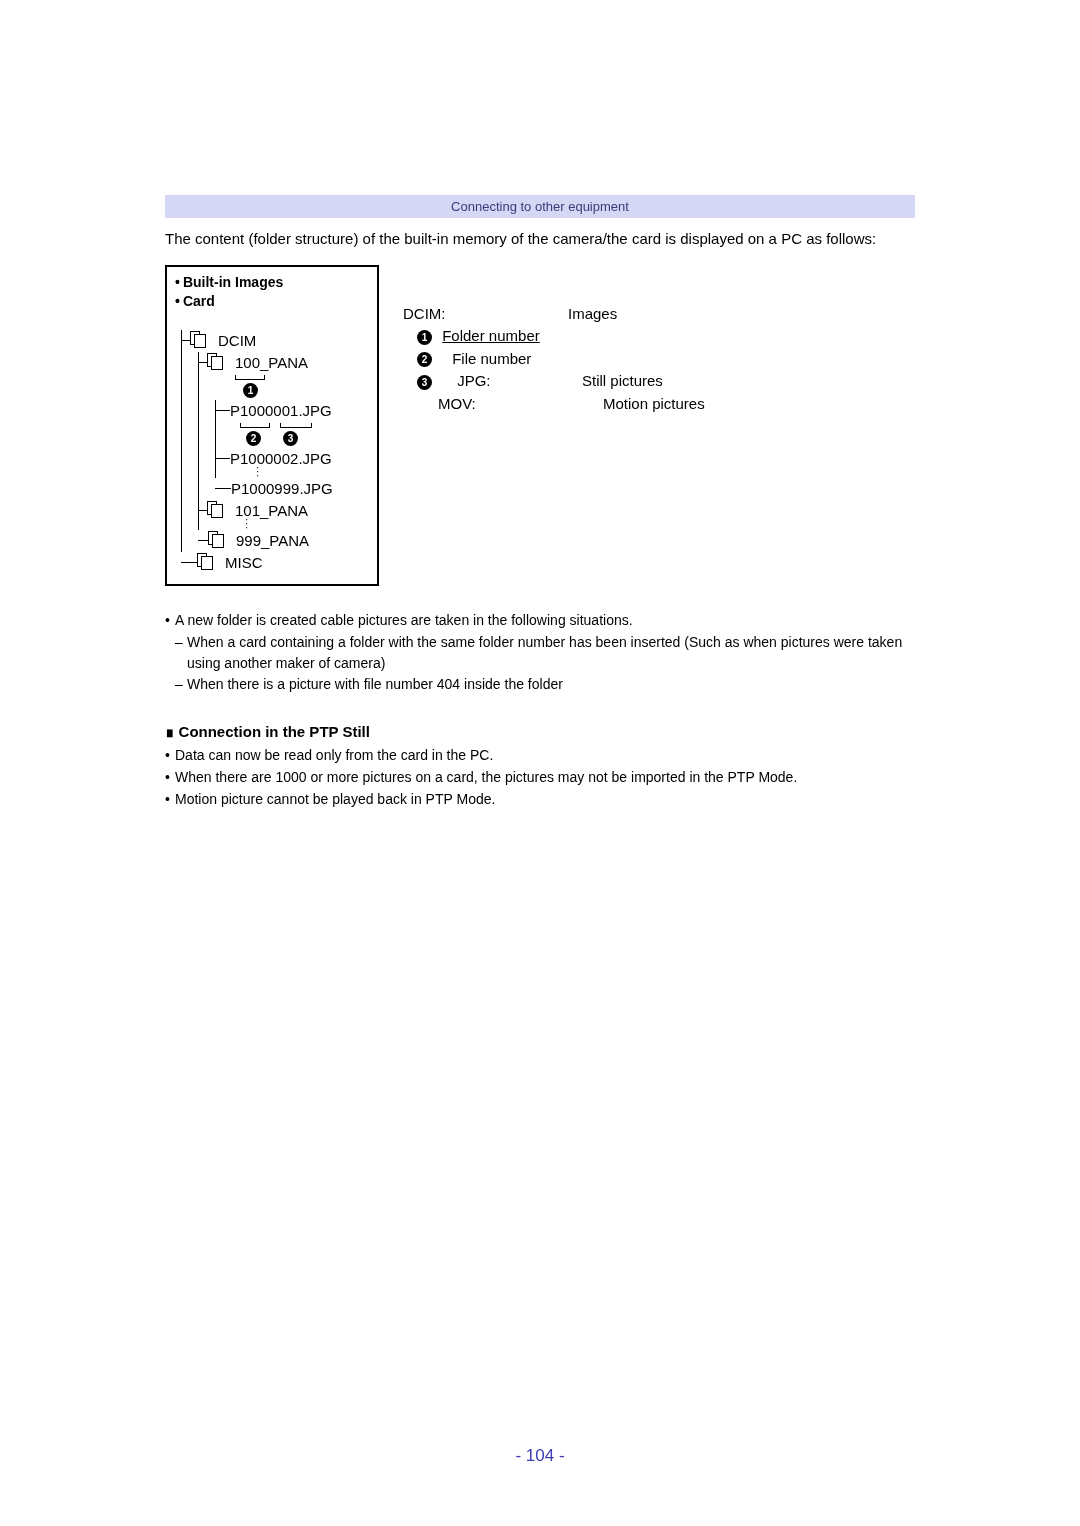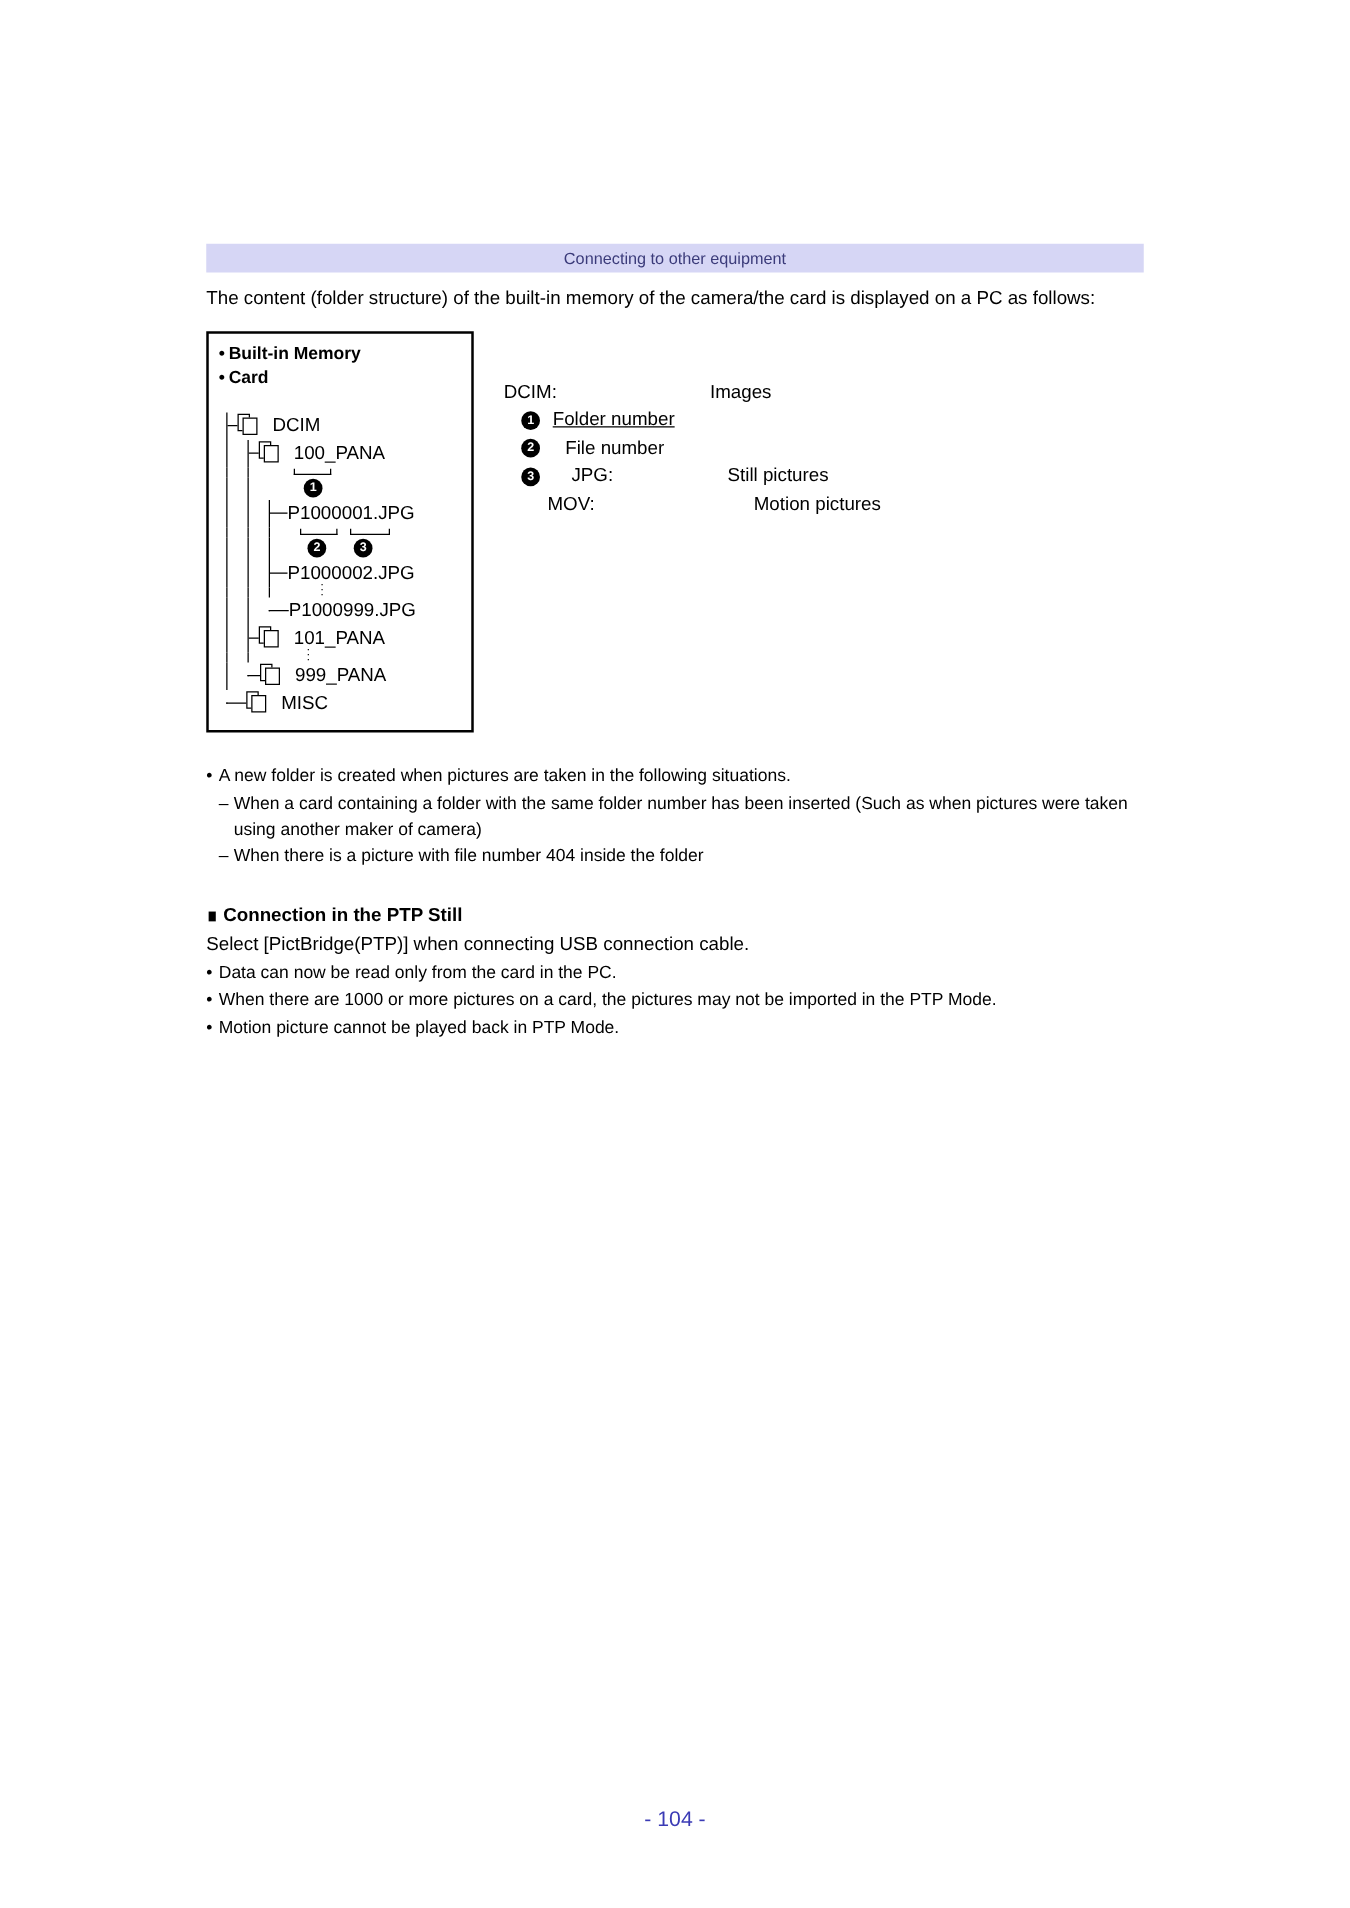--- a/index.html
+++ b/index.html
@@ -182,21 +182,21 @@
 
 <div class="page">
 
   <div class="header-bar">Connecting to other equipment</div>
 
   <div class="intro">The content (folder structure) of the built-in memory of the camera/the card is displayed on a PC as follows:</div>
 
   <div class="diagram-row">
 
     <div class="diagram-box">
-      <div class="mem-item"><span class="dot">•</span><span>Built-in Memory</span></div>
+      <div class="mem-item"><span class="dot">•</span><span>Built-in Images</span></div>
       <div class="mem-item"><span class="dot">•</span><span>Card</span></div>
 
       <div class="tree">
 
         <div class="tree-row">
           <span class="tree-line" style="margin-left:6px;"></span>
           <span class="tree-h" style="width:14px;"></span>
           <span class="folder-icon"></span>
           <span style="margin-left:4px;">DCIM</span>
         </div>
@@ -349,36 +349,35 @@
       <div class="legend-row">
         <div class="legend-left indent-badge" style="padding-left:35px;">MOV:</div>
         <div class="legend-right">Motion pictures</div>
       </div>
     </div>
   </div>
 
   <div class="bullets">
     <div class="b1">
         <span class="bul-sym">•</span>
-        <span>A new folder is created when pictures are taken in the following situations.</span>
+        <span>A new folder is created cable pictures are taken in the following situations.</span>
       </div>
     <div class="b2">
         <span class="bul-sym">–</span>
         <span>When a card containing a folder with the same folder number has been inserted (Such as when pictures were taken using another maker of camera)</span>
       </div>
     <div class="b2">
         <span class="bul-sym">–</span>
         <span>When there is a picture with file number 404 inside the folder</span>
       </div>
   </div>
 
   <div class="section-title section-gap">
     <span class="black-square">∎</span><span>Connection in the PTP Still</span>
   </div>
-  <div style="font-size:15px;line-height:1.5;">Select [PictBridge(PTP)] when connecting USB connection cable.</div>
   <div class="bullets">
     <div class="b1">
         <span class="bul-sym">•</span>
         <span>Data can now be read only from the card in the PC.</span>
       </div>
     <div class="b1">
         <span class="bul-sym">•</span>
         <span>When there are 1000 or more pictures on a card, the pictures may not be imported in the PTP Mode.</span>
       </div>
     <div class="b1">

